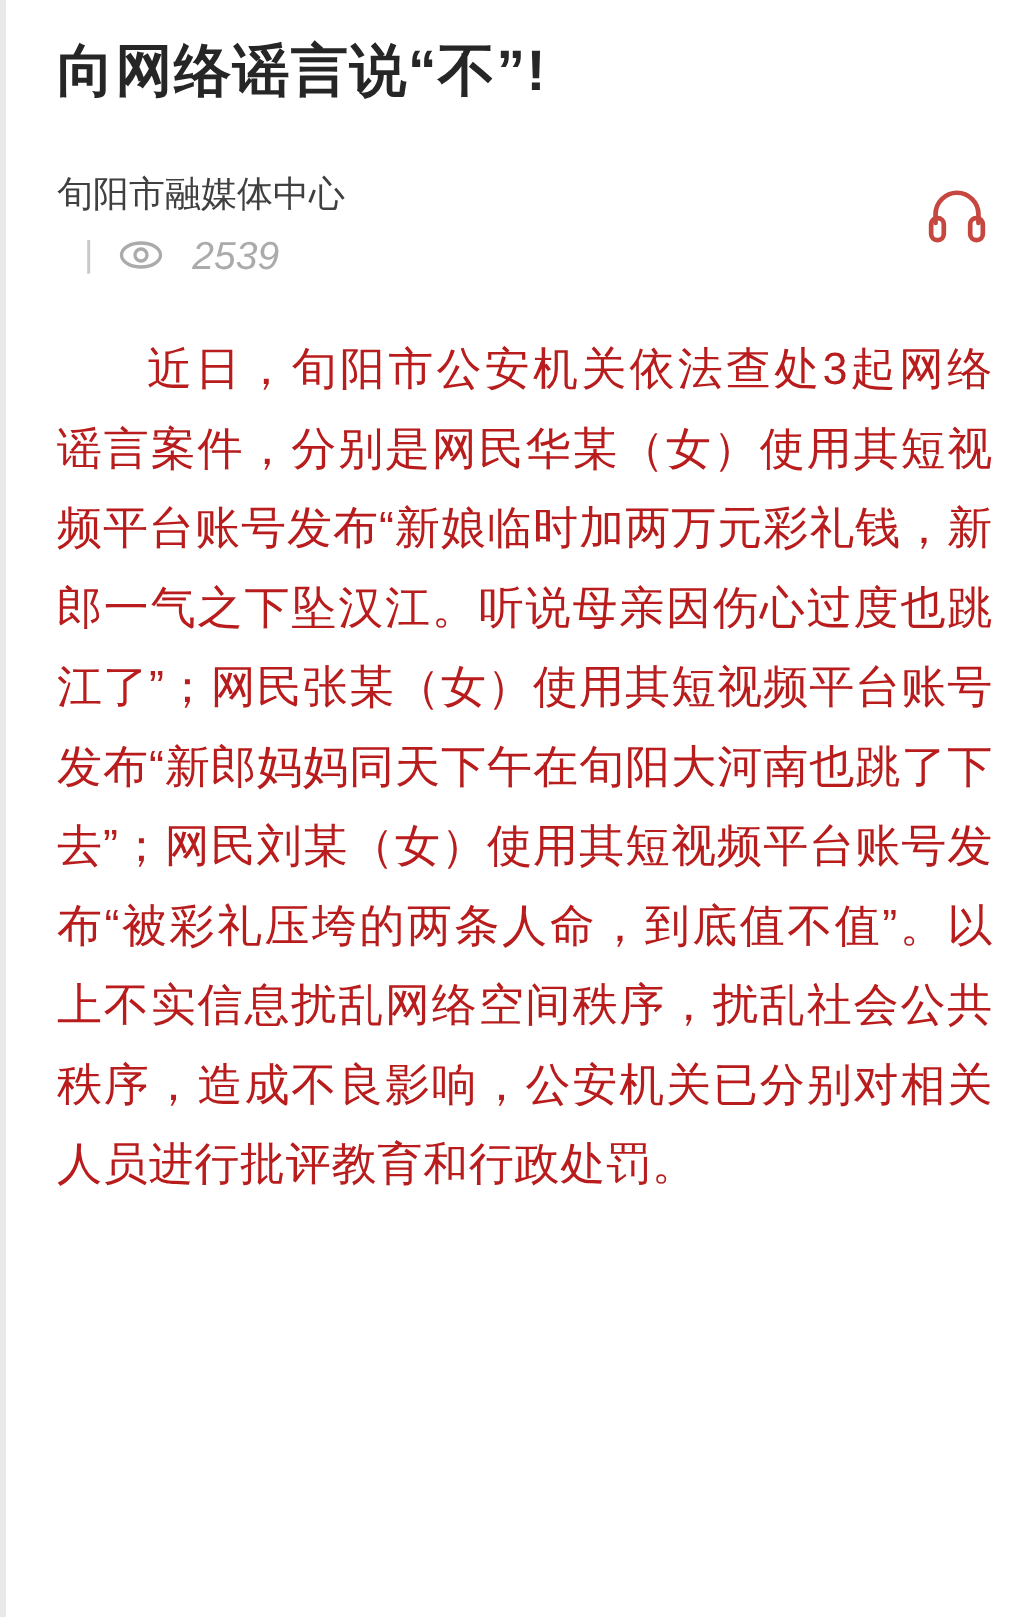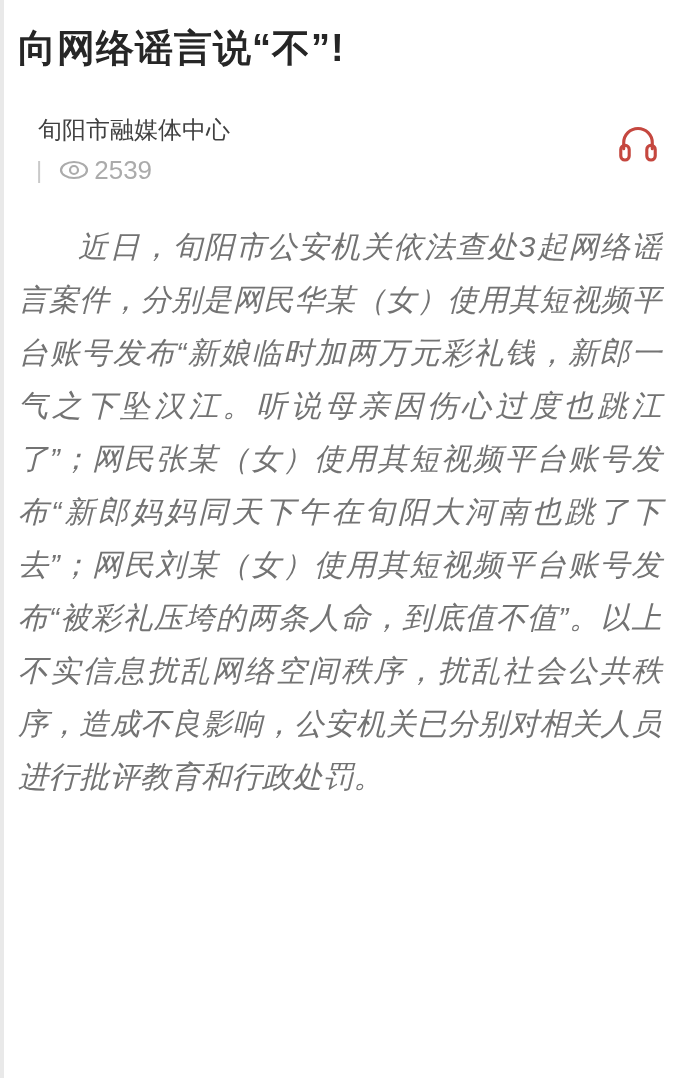--- a/index.html
+++ b/index.html
@@ -10,81 +10,80 @@
     font-family: "Liberation Sans", "DejaVu Sans", sans-serif;
     overflow: hidden;
   }
   .left-edge {
     position: absolute;
     left: 0; top: 0;
     width: 4px; height: 100%;
     background: #e9e9e9;
   }
   .page {
-    padding: 26px 28px 0 18px;
+    padding: 26px 28px 0 38px;
   }
   .article-title {
     font-size: 38px;
     font-weight: 700;
     color: #262626;
     letter-spacing: 1px;
     line-height: 1.2;
   }
   .byline-block {
     position: relative;
     margin-top: 42px;
   }
   .source-name {
     font-size: 24px;
     color: #404040;
     line-height: 1.3;
-    margin-left: 20px;
   }
   .meta-row {
     margin-top: 10px;
     display: flex;
     align-items: center;
     font-size: 26px;
     color: #ababab;
   }
   .meta-sep {
     color: #c9c9c9;
     margin: 0 16px 0 18px;
     font-size: 24px;
     font-weight: 300;
   }
   .views {
     display: flex;
     align-items: center;
-    gap: 4px;
+    gap: 18px;
+    font-style: italic;
   }
   .eye-icon svg { display: block; }
   .listen-btn {
     position: absolute;
     right: 2px;
     top: 6px;
     width: 44px;
     height: 50px;
     background: transparent;
     border: none;
     cursor: pointer;
     padding: 0;
   }
   .listen-btn svg { display: block; width: 100%; height: 100%; }
   .article-body {
     margin-top: 34px;
   }
   .article-body p {
     font-size: 30px;
     line-height: 53px;
-    color: #737373;
+    color: #b91c1c;
     text-align: justify;
     text-indent: 2em;
     letter-spacing: 0.5px;
-    font-style: italic;
   }
 </style>
 </head>
 <body>
 
 <div class="left-edge"></div>
 
 <div class="page">
 
   <h1 class="article-title">向网络谣言说“不”!</h1>

